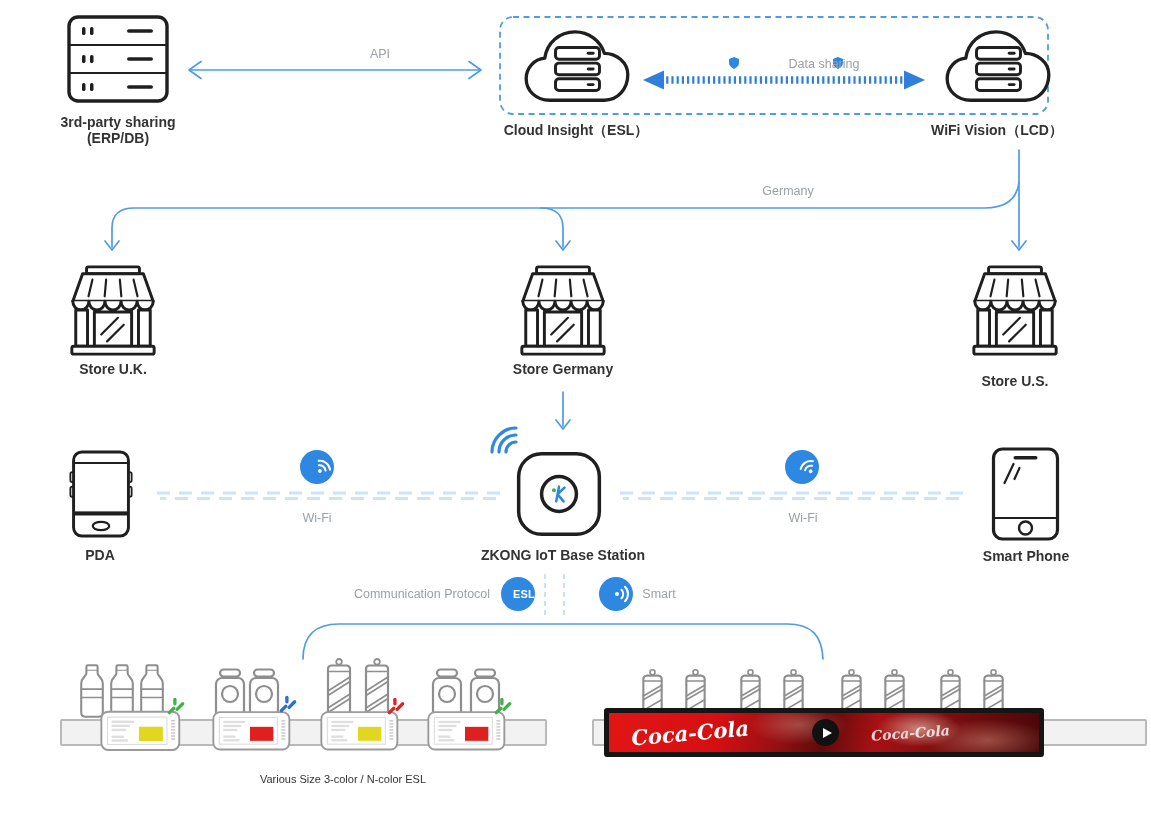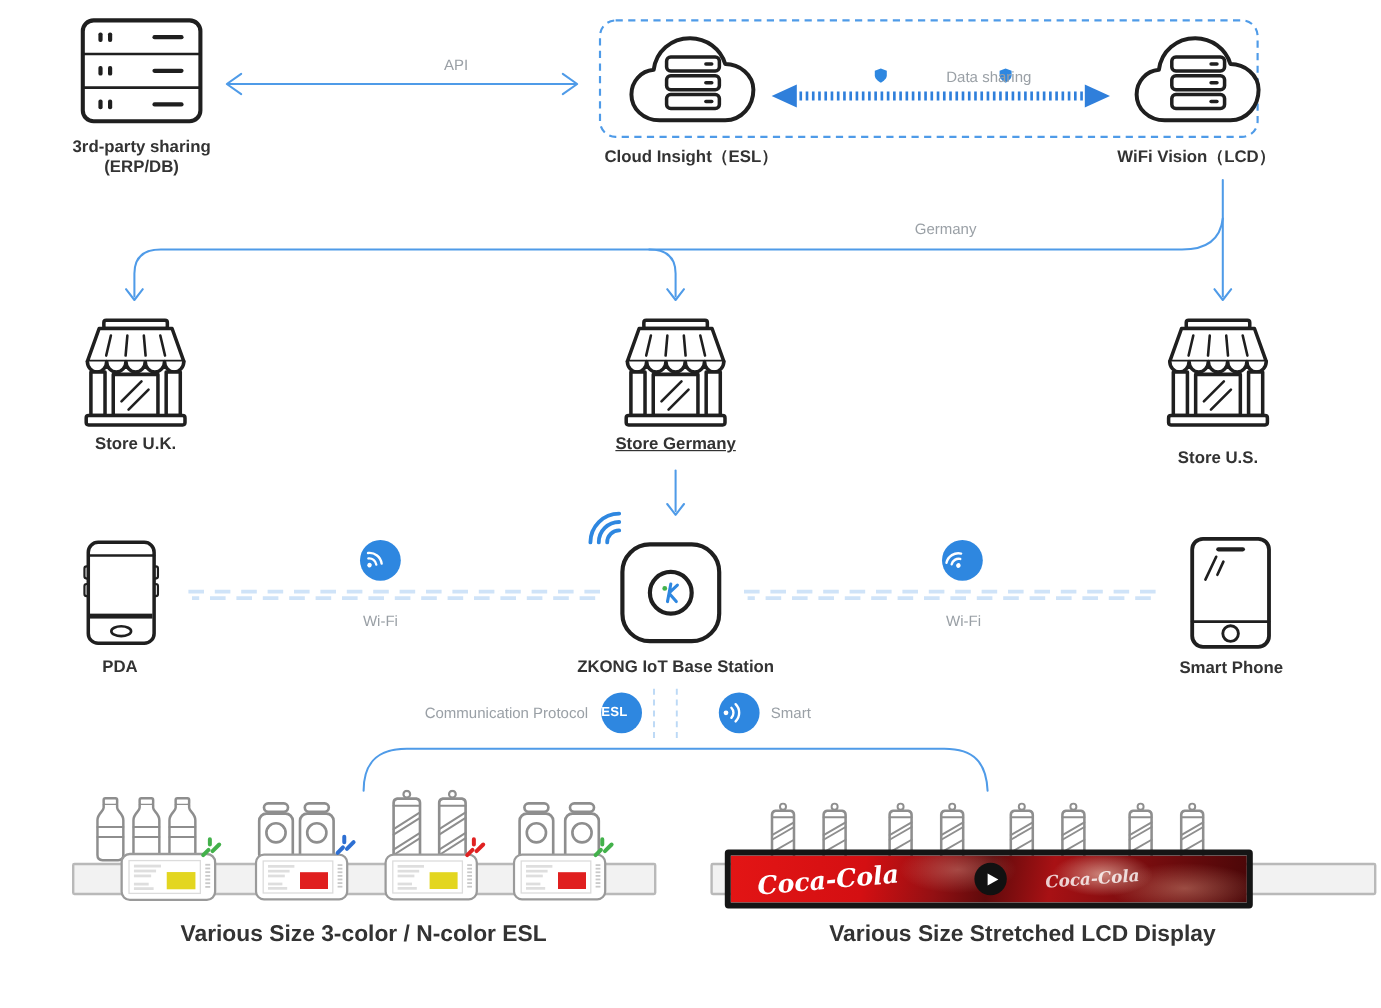--- a/index.html
+++ b/index.html
@@ -1,33 +1,33 @@
 <!DOCTYPE html>
 <html style="--accent-blue: #4f9be8; --badge-blue: #2e87e0; --line-dark: #1f1f1f; --product-gray: #8e8e8e; --esl-yellow: #e3d620; --esl-red: #e01f1f; --sparkle-green: #43b14b; --sparkle-blue: #2d6fd2; --sparkle-red: #e02222; --text-gray: #9aa0a6; --text-dark: #333333; --stripe-blue: #cfe3f8;"><head>
 <meta charset="utf-8">
 <style>
   html,body{margin:0;padding:0;background:#fff;}
   .canvas{position:relative;width:1151px;height:840px;background:#fff;overflow:hidden;
           font-family:"Liberation Sans",sans-serif;}
   .abs{position:absolute;}
   .ctr{transform:translate(-50%,-50%);white-space:nowrap;}
   .lbl{font-size:14px;font-weight:700;color:var(--text-dark,#333);text-align:center;}
-  .lbl2{font-size:19px;font-weight:700;color:var(--text-dark,#333);}
+  .lbl2{font-size:11px;font-weight:400;color:var(--text-dark,#333);margin-left:40px;}
   .sub{font-size:12.5px;font-weight:400;color:var(--text-gray,#9aa0a6);}
   svg{display:block;}
   
   .ln{stroke:var(--accent-blue,#4f9be8);stroke-width:1.7;fill:none;stroke-linecap:round;stroke-linejoin:round;}
   .dk{stroke:var(--line-dark,#1f1f1f);stroke-width:3.4;fill:#fff;stroke-linecap:round;stroke-linejoin:round;}
   .dkl{stroke:var(--line-dark,#1f1f1f);stroke-width:2.2;fill:none;stroke-linecap:round;}
   .dkf{fill:var(--line-dark,#1f1f1f);stroke:none;}
   .gy{stroke:var(--product-gray,#8e8e8e);stroke-width:2.2;fill:#fff;stroke-linecap:round;stroke-linejoin:round;}
   .gyl{stroke:var(--product-gray,#8e8e8e);stroke-width:1.7;fill:none;stroke-linecap:round;}
   .blue-stroke{stroke:var(--badge-blue,#2e87e0);fill:none;stroke-linecap:round;}
   .badge{background:var(--badge-blue,#2e87e0);border-radius:50%;width:34px;height:34px;
-         display:flex;align-items:center;justify-content:flex-start;}
+         display:flex;align-items:center;justify-content:flex-end;}
   .badge-txt{color:#fff;font-size:11px;font-weight:700;letter-spacing:.2px;}
   .shelf{background:#f2f2f2;border:2px solid #b9b9b9;border-radius:2px;box-sizing:border-box;}
   .eslline{fill:#dedede;}
   .eslbar{fill:#c9c9c9;}
   .block-y{fill:var(--esl-yellow,#e3d620);}
   .block-r{fill:var(--esl-red,#e01f1f);}
   .spk-g{stroke:var(--sparkle-green,#43b14b);}
   .spk-b{stroke:var(--sparkle-blue,#2d6fd2);}
   .spk-r{stroke:var(--sparkle-red,#e02222);}
   .spk{fill:none;stroke-width:3;stroke-linecap:round;}
@@ -181,21 +181,21 @@
     <path class="dk" style="stroke-width:3;" d="M19 10 L81 10 L91 38 L9 38 Z"></path>
     <path class="dkl" d="M29 16 L25 33 M43 16 L41.5 33 M57 16 L58.5 33 M71 16 L75 33"></path>
     <path class="dk" style="stroke-width:3;" d="M9 38 a8.2 9 0 0 0 16.4 0 a8.2 9 0 0 0 16.4 0 a8.2 9 0 0 0 16.4 0 a8.2 9 0 0 0 16.4 0 a8.2 9 0 0 0 16.4 0"></path>
     <rect x="12" y="47" width="12" height="37" class="dk" style="stroke-width:3;"></rect>
     <rect x="76" y="47" width="12" height="37" class="dk" style="stroke-width:3;"></rect>
     <rect x="31" y="49" width="38" height="35" class="dk" style="stroke-width:3;"></rect>
     <path class="dkl" d="M38 72 L55 55 M44 79 L61 62"></path>
     <rect x="8" y="84" width="84" height="8" rx="2" class="dk" style="stroke-width:3;"></rect>
   </svg>
   <div class="abs lbl ctr" style="left:113px;top:369px;">Store U.K.</div>
-  <div class="abs lbl ctr" style="left:563px;top:369px;text-decoration:underline;">Store Germany</div>
+  <div class="abs lbl ctr" style="left:563px;top:369px;">Store Germany</div>
   <div class="abs lbl ctr" style="left:1015px;top:369px;margin-top:12px;">Store U.S.</div>
 
   <svg class="abs" style="left:69px;top:446px;" width="64" height="96" viewBox="0 0 70 100">
     <rect x="1.5" y="26" width="4" height="11" rx="2" class="gy" style="stroke:#1f1f1f;stroke-width:2;"></rect>
     <rect x="1.5" y="42" width="4" height="11" rx="2" class="gy" style="stroke:#1f1f1f;stroke-width:2;"></rect>
     <rect x="64.5" y="26" width="4" height="11" rx="2" class="gy" style="stroke:#1f1f1f;stroke-width:2;"></rect>
     <rect x="64.5" y="42" width="4" height="11" rx="2" class="gy" style="stroke:#1f1f1f;stroke-width:2;"></rect>
     <rect x="5" y="4" width="60" height="92" rx="9" class="dk" style="stroke-width:3.2;"></rect>
     <path class="dkl" d="M5 16 H65"></path>
     <rect x="6.5" y="69" width="57" height="4.5" class="dkf"></rect>
@@ -433,15 +433,14 @@
   </svg>
 
   <div class="abs lcd" style="left:604px;top:708px;width:440px;height:49px;">
     <div class="abs coke" style="left:22px;top:50%;transform:translateY(-50%) rotate(-5deg);font-size:21px;">Coca-Cola</div>
     <div class="abs play" style="left:203px;top:6px;">
       <div class="play-tri"></div>
     </div>
     <div class="abs coke" style="left:262px;top:52%;transform:translateY(-50%) rotate(-4deg);font-size:14px;opacity:.8;">Coca-Cola</div>
   </div>
 
-  <div class="abs lbl2 ctr" style="left:852px;top:779px;">Various Size Stretched LCD Display</div>
 
 </div>
 
 </body></html>

